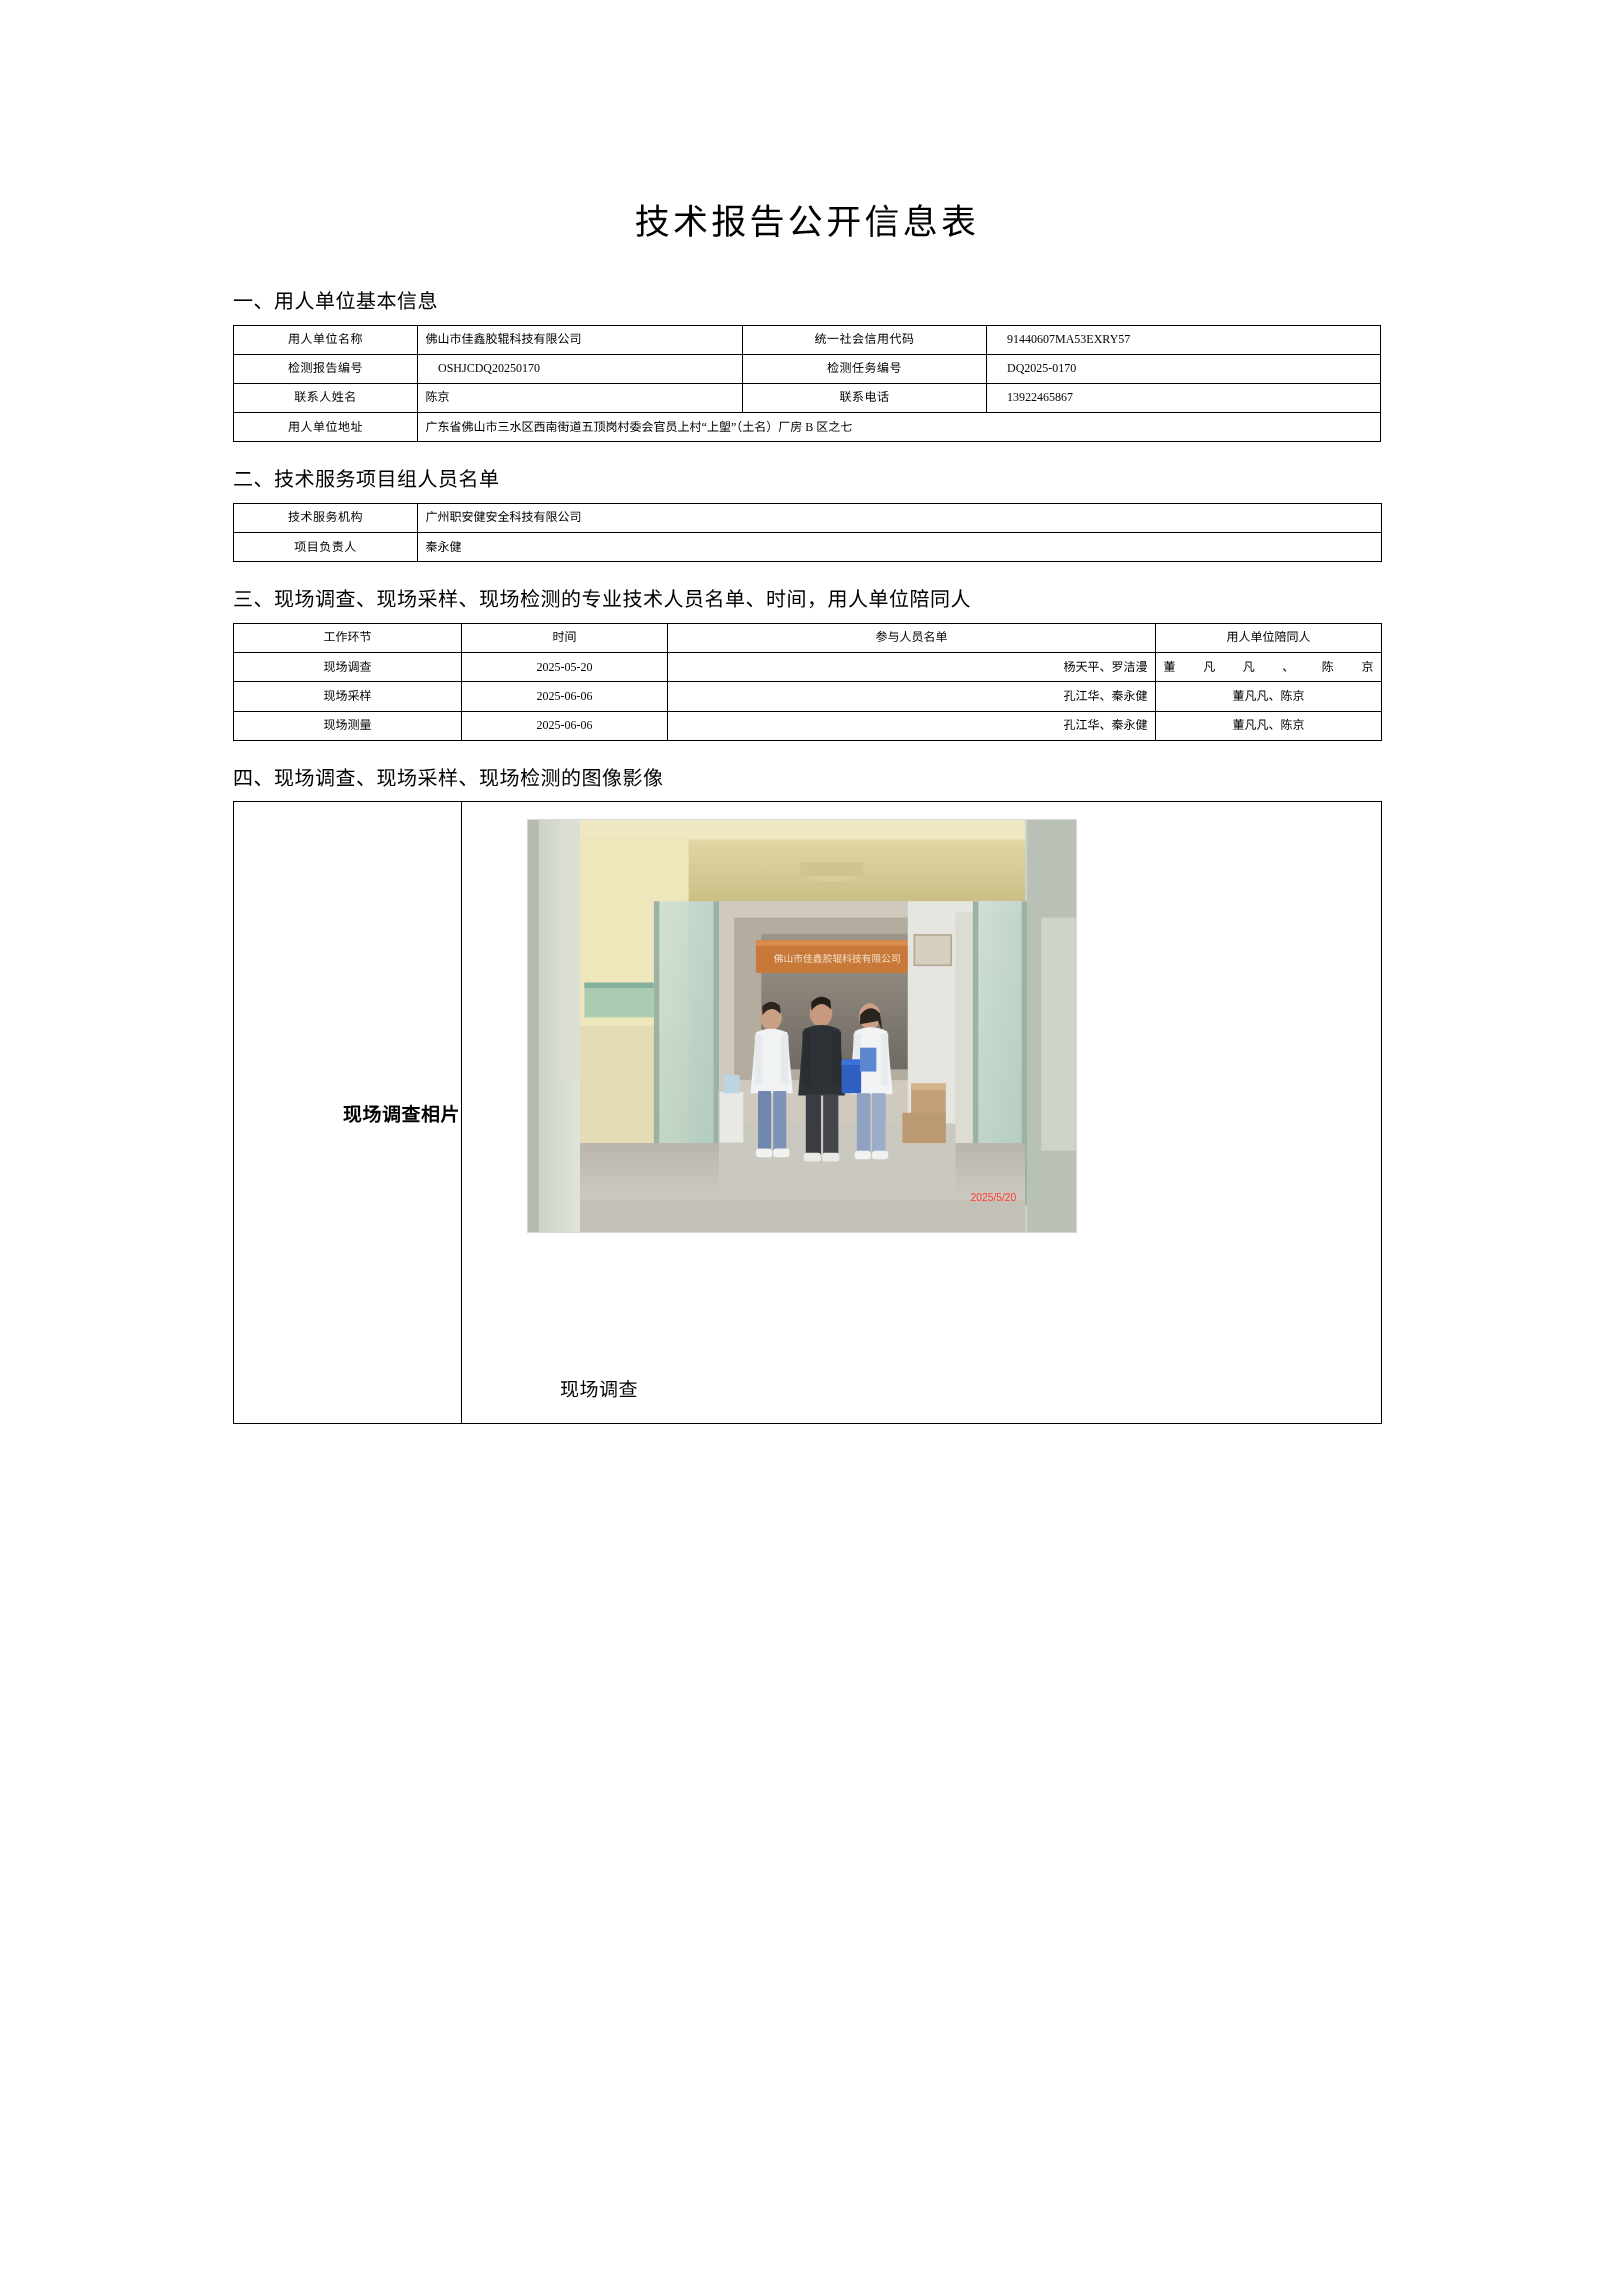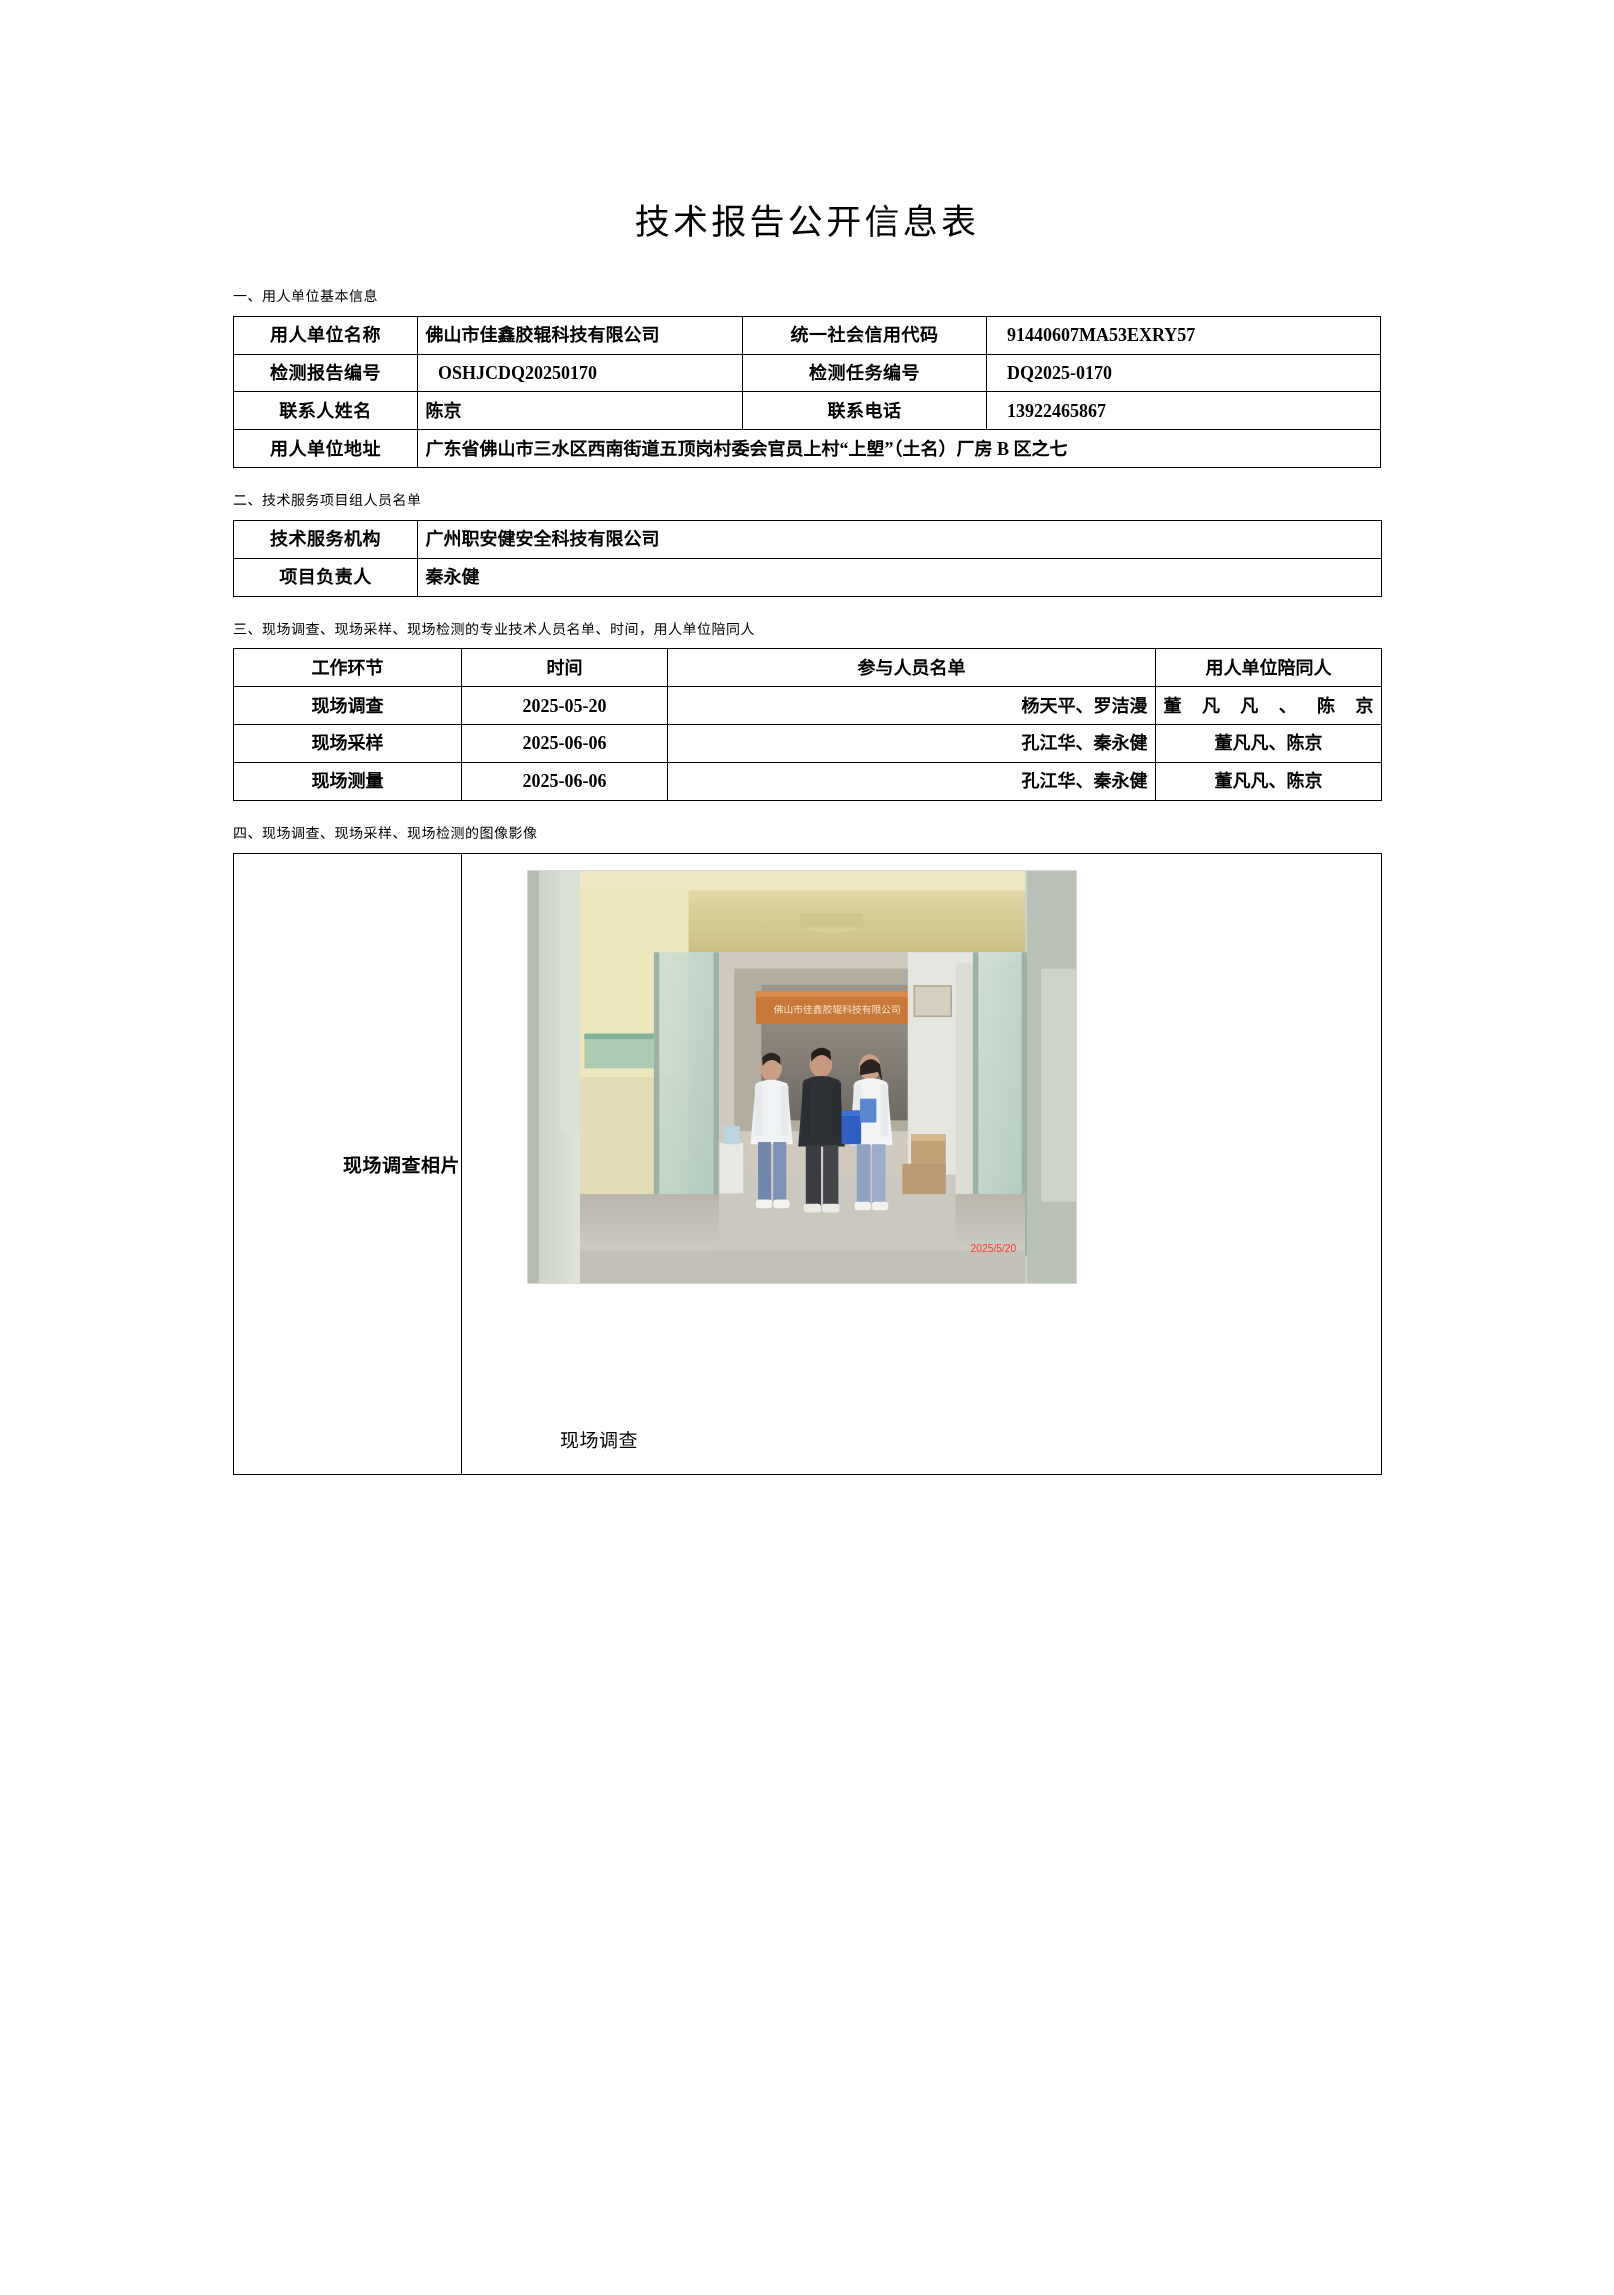--- a/index.html
+++ b/index.html
@@ -29,40 +29,40 @@
   }
   h1.doc-title {
     font-size: 35px;
     font-weight: normal;
     text-align: center;
     letter-spacing: 3.3px;
     margin: 0 0 42px 0;
     font-family: "Liberation Serif", "DejaVu Serif", serif;
   }
   .section-title {
-    font-size: 14px;
+    font-size: 20px;
     line-height: 1.5;
     margin: 0 0 8.7px 0;
     letter-spacing: 0.5px;
   }
   .section-title.gap {
     margin-top: 22px;
   }
   table.info {
     border-collapse: collapse;
     width: 100%;
     table-layout: fixed;
   }
   table.info td, table.info th {
     border: 1.1px solid #000000;
-    font-size: 18px;
+    font-size: 12px;
     line-height: 1.45;
     padding: 5.4px 7.6px;
     vertical-align: middle;
-    font-weight: bold;
+    font-weight: normal;
   }
   td.label {
     text-align: center;
     letter-spacing: 0.5px;
   }
   td.value {
     text-align: left;
   }
   td.value.en {
     font-family: "Liberation Serif", "DejaVu Serif", serif;

